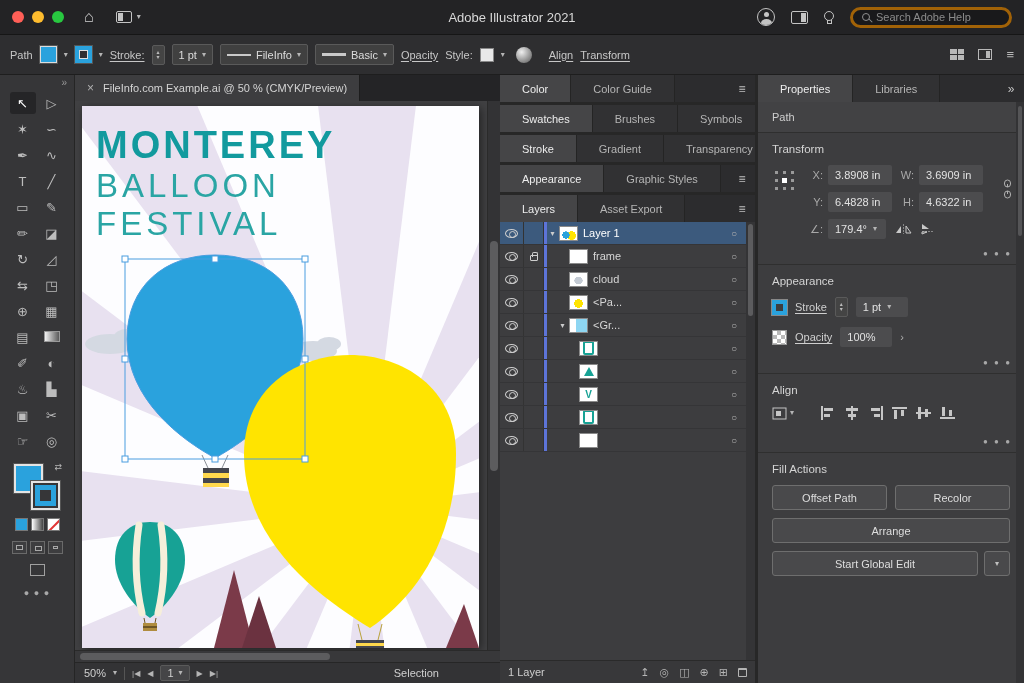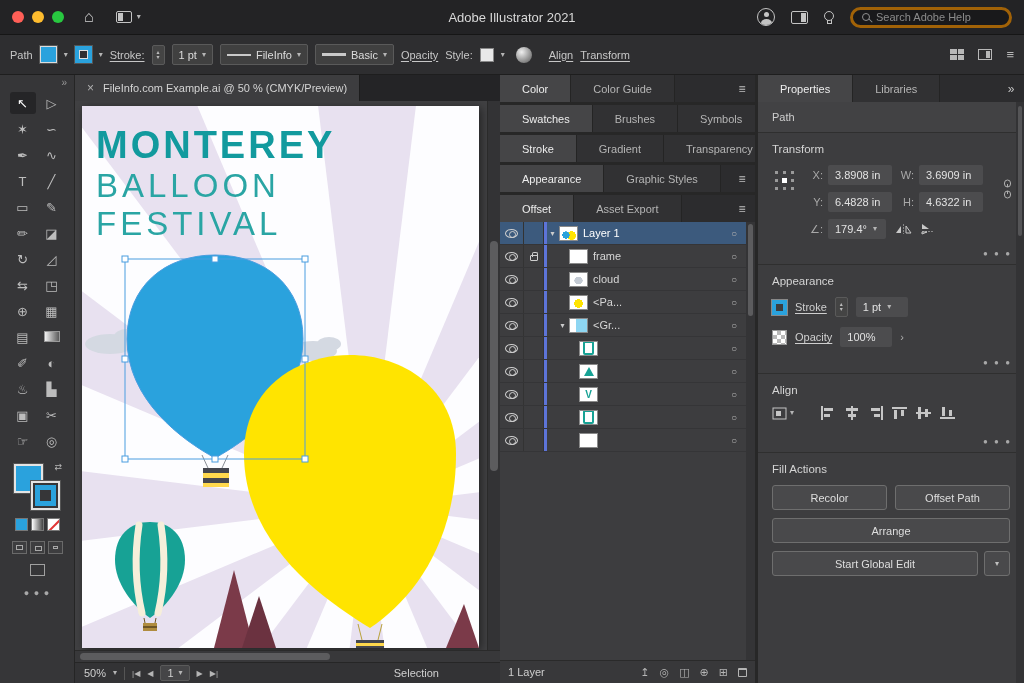--- a/index.html
+++ b/index.html
@@ -442,21 +442,21 @@
 
     <div class="tabstrip">
       <div class="ptab active">Appearance</div>
         <div class="ptab">Graphic Styles</div>
         <div class="tabfill"></div>
       <div class="pmenu">≡</div>
     </div>
 
     <div class="layersgroup">
       <div class="tabstrip">
-        <div class="ptab active">Offset</div>
+        <div class="ptab active">Layers</div>
           <div class="ptab">Asset Export</div>
           <div class="tabfill"></div>
         <div class="pmenu">≡</div>
       </div>
       <div class="layerslist">
           <div class="lrow sel">
             <span class="cell eyec">
               <span class="eyeic"></span>
             </span>
             <span class="cell lockc"></span>
@@ -773,22 +773,22 @@
               <rect x="9" y="4" width="3" height="6"></rect>
             </svg>
           </span>
       </div>
       <div class="dots">● ● ●</div>
     </div>
 
     <div class="sect" style="border-bottom:none">
       <div class="secttitle">Fill Actions</div>
       <div class="qgrid1">
+        <div class="qbtn">Offset Path</div>
         <div class="qbtn">Recolor</div>
-        <div class="qbtn">Offset Path</div>
       </div>
       <div class="qbtn qfull">Arrange</div>
       <div class="qrow3">
         <div class="qbtn">Start Global Edit</div>
         <div class="qbtn qchev">▾</div>
       </div>
     </div>
 
     <div class="rscroll">
         <div class="rthumb"></div>

